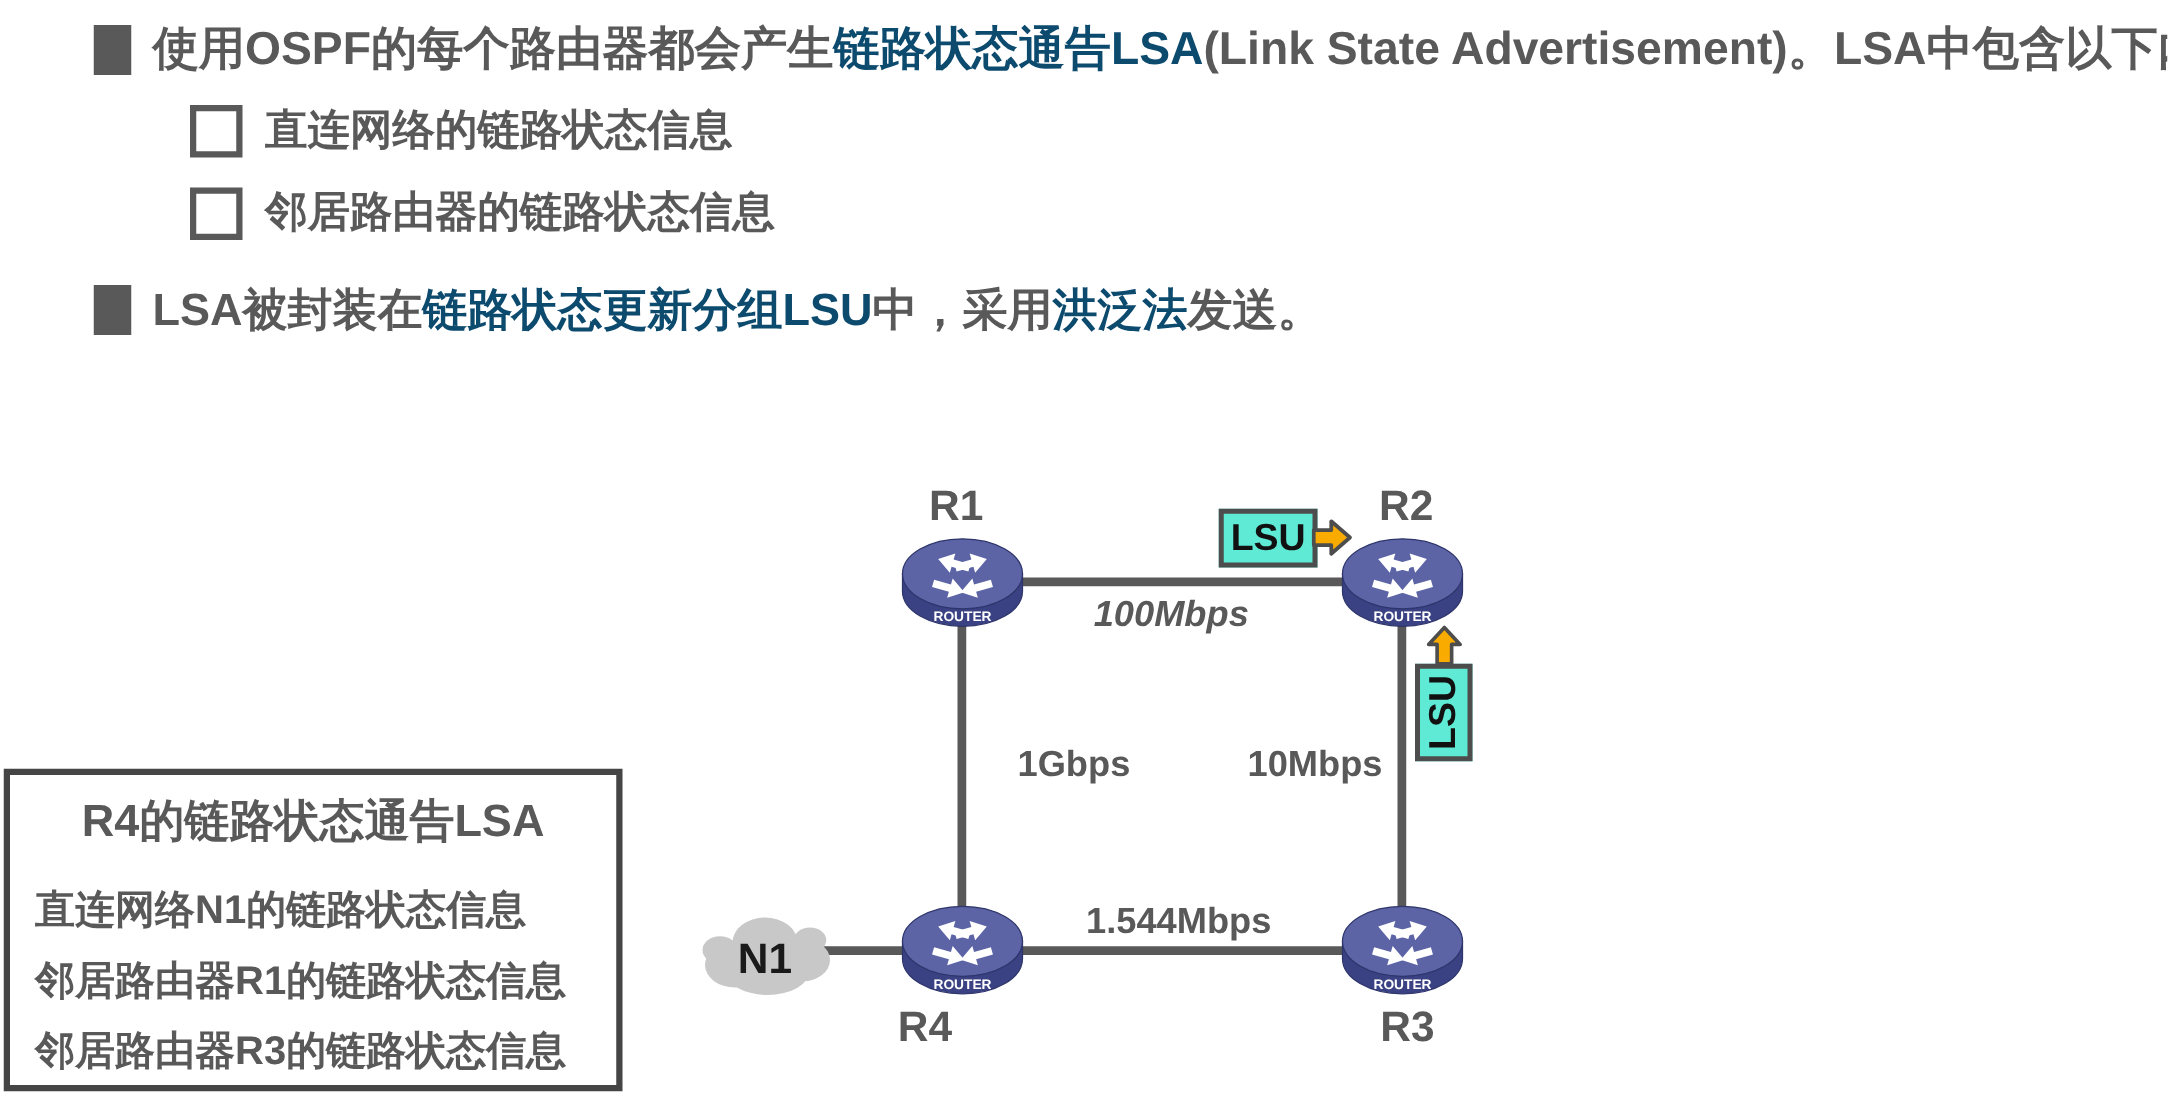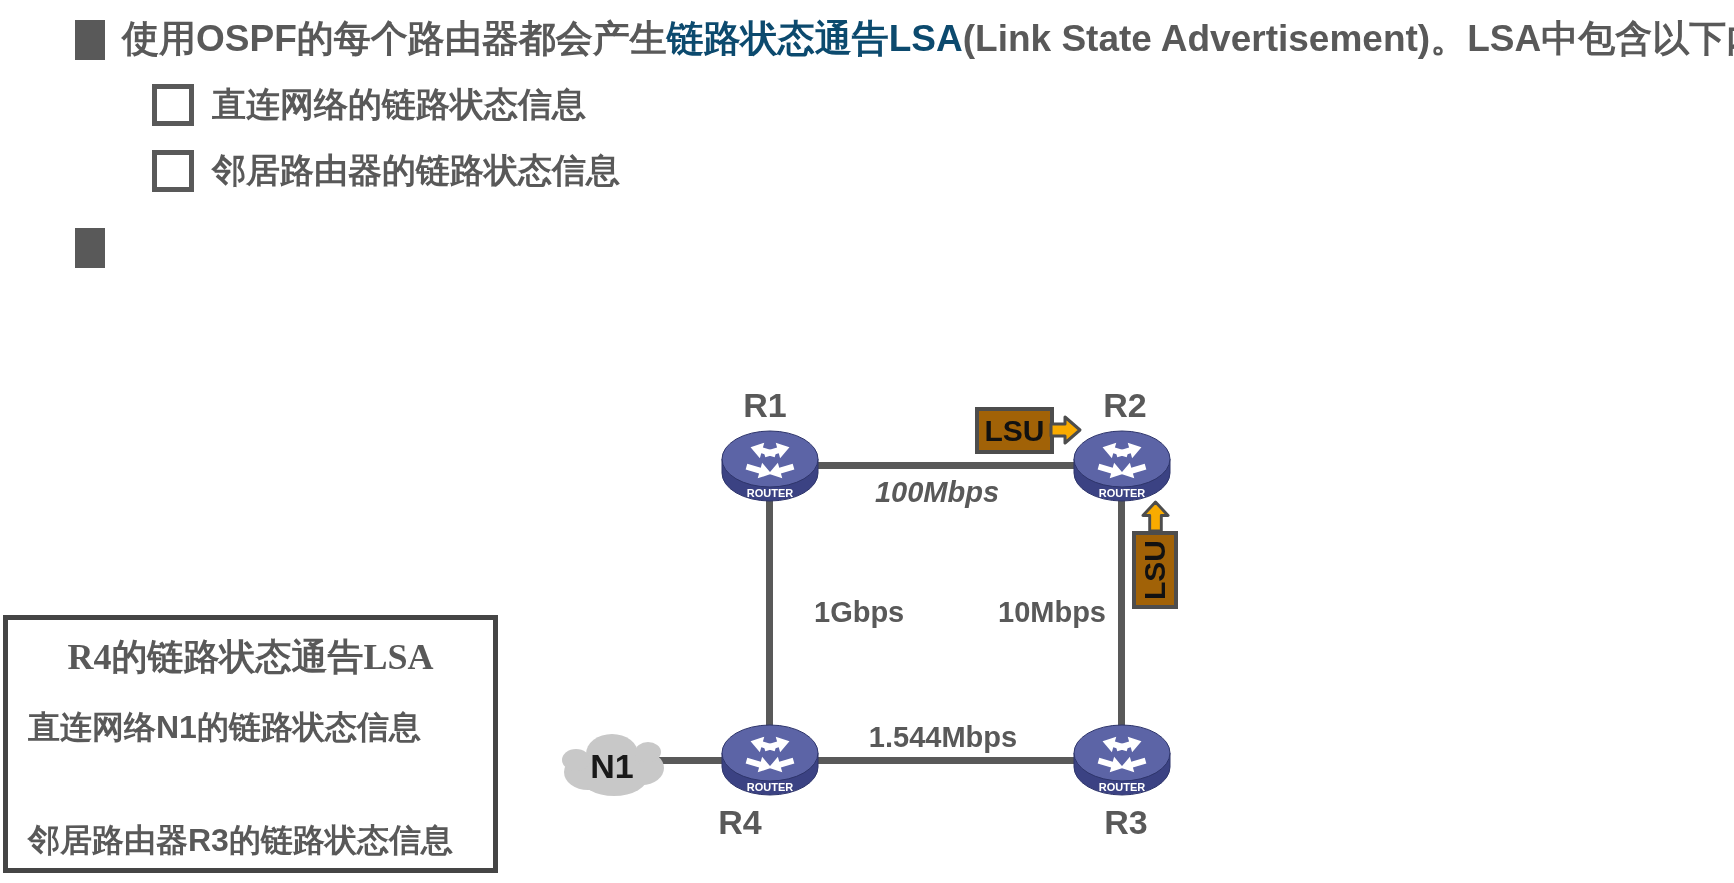--- a/index.html
+++ b/index.html
@@ -16,35 +16,35 @@
   .sq-hollow { position:absolute; width:42px; height:42px; border:5px solid #595959;
                background:#ffffff; box-sizing:border-box; }
   
   .line { position:absolute; background:#595959; z-index:1; }
   .router { position:absolute; width:100px; height:74px; z-index:2; }
   .rlabel { font-size:34px; z-index:3; }
   .speed  { font-size:29px; z-index:3; }
   .center-x { transform:translateX(-50%); }
   .right-x  { transform:translateX(-100%); }
   .lsu-box {
-    position:absolute; background:#a16207; border:4px solid #4D4D4D; box-sizing:border-box;
+    position:absolute; background:#5eead4; border:4px solid #4D4D4D; box-sizing:border-box;
     color:#111111; font-weight:bold; font-size:30px;
     display:flex; align-items:center; justify-content:center; z-index:4;
   }
   .lsu-h { left:975px; top:407px; width:79px; height:47px; }
   .lsu-v { left:1132px; top:531px; width:46px; height:78px; }
   .lsu-v span { transform:rotate(-90deg); }
   .lsu-arrow { position:absolute; z-index:4; }
   .cloud { position:absolute; left:556px; top:720px; z-index:2; }
   
   .infobox {
     position:absolute; left:3px; top:615px; width:495px; height:258px;
     border:5px solid #454545; background:#ffffff; box-sizing:border-box; z-index:5;
   }
-  .infobox .title { left:0; right:0; top:13px; text-align:center; font-size:36px; white-space:normal;font-family:Liberation Serif, serif; }
+  .infobox .title { left:0; right:0; top:13px; text-align:center; font-size:36px; white-space:normal; }
   .infobox .l1 { left:20px; top:86px;  font-size:32px; }
   .infobox .l2 { left:20px; top:143px; font-size:32px; }
   .infobox .l3 { left:20px; top:199px; font-size:32px; }
 </style>
 </head>
 <body>
 
 <div class="slide">
 
   <div class="sq-filled" style="left:75px; top:20px;"></div>
@@ -52,20 +52,23 @@
     <span>使用OSPF的每个路由器都会产生</span><span class="red">链路状态通告LSA</span><span>(Link State Advertisement)。</span><span>LSA中包含以下内容：</span>
   </div>
 
   <div class="sq-hollow" style="left:152px; top:84px;"></div>
   <div class="txt bullet-sub" style="top:82px;">直连网络的链路状态信息</div>
 
   <div class="sq-hollow" style="left:152px; top:150px;"></div>
   <div class="txt bullet-sub" style="top:148px;">邻居路由器的链路状态信息</div>
 
   <div class="sq-filled" style="left:75px; top:228px;"></div>
+  <div class="txt bullet-line2">
+    <span>LSA被封装在</span><span class="red">链路状态更新分组LSU</span><span>中，采用</span><span class="red">洪泛法</span><span>发送。</span>
+  </div>
 
   <div class="line" style="left:770px; top:462px; width:352px; height:7px;"></div>
   <div class="line" style="left:766px; top:466px; width:7px; height:294px;"></div>
   <div class="line" style="left:1118px; top:466px; width:7px; height:294px;"></div>
   <div class="line" style="left:770px; top:757px; width:352px; height:7px;"></div>
   <div class="line" style="left:650px; top:757px; width:120px; height:7px;"></div>
 
   <div class="router" style="left:720px; top:429px;">
   <svg viewBox="0 0 100 74" width="100" height="74">
     <path d="M2,30 L2,44 A48,28 0 0 0 98,44 L98,30 Z" fill="#3B4283" stroke="#2E356B" stroke-width="1"></path>
@@ -151,16 +154,17 @@
       <ellipse cx="58" cy="56" rx="34" ry="20"></ellipse>
       <ellipse cx="20" cy="40" rx="14" ry="11"></ellipse>
       <ellipse cx="92" cy="32" rx="13" ry="10"></ellipse>
     </g>
     <text x="56" y="58" text-anchor="middle" font-size="34" font-weight="bold" fill="#1a1a1a">N1</text>
   </svg>
 
   <div class="infobox">
     <div class="txt title">R4的链路状态通告LSA</div>
     <div class="txt l1">直连网络N1的链路状态信息</div>
+    <div class="txt l2">邻居路由器R1的链路状态信息</div>
     <div class="txt l3">邻居路由器R3的链路状态信息</div>
   </div>
 
 </div>
 
 </body></html>

